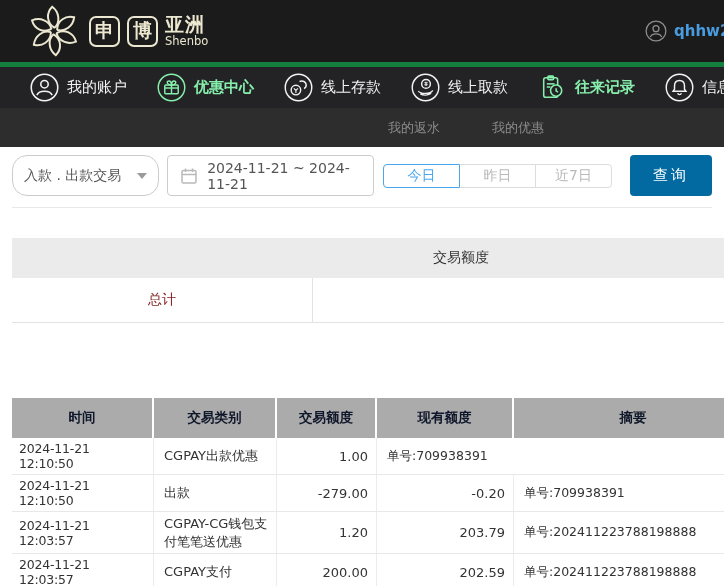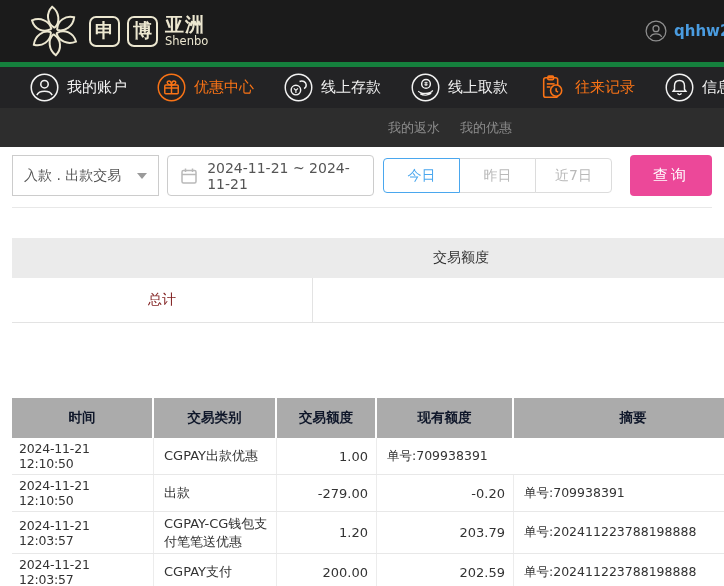--- a/index.html
+++ b/index.html
@@ -20,48 +20,48 @@
   .user-area { position:absolute; left:645px; top:0; height:62px;
     display:flex; align-items:center; gap:7px; white-space:nowrap; }
   .user-icon { width:22px; height:22px; color:#8f8f8f; }
   .username { color:#4a9ce0; font-size:15px; font-weight:bold; }
 
   
   .main-nav { height:46px; background:#232325; border-top:5px solid #15803d;
     display:flex; align-items:center; padding-left:30px; gap:30px; white-space:nowrap; }
   .nav-item { display:flex; align-items:center; gap:8px; color:#f2f2f2;
     font-size:15px; cursor:pointer; flex:none; }
-  .nav-item.active { color:#f97316; }
+  .nav-item.active { color:#86efac;font-weight:bold; }
   .nav-ico { width:29px; height:29px; }
 
   
   .sub-nav { height:39px; background:#2d2d2d; display:flex; align-items:center;
-    gap:20px; padding-left:388px; }
+    gap:52px; padding-left:388px; }
   .sub-item { color:#8c8c8c; font-size:13px; cursor:pointer; }
 
   
   .content { padding:0 12px; }
   .filter-row { margin-top:8px; height:41px; display:flex; align-items:center; }
-  .select-box { width:160px; height:41px; border:1px solid #ccc; border-radius:0;
+  .select-box { width:160px; height:41px; border:1px solid #ccc; border-radius:15px;
     display:flex; align-items:center; padding:0 11px; color:#555; font-size:14px;
     background:#fff; cursor:pointer; }
   .caret { margin-left:auto; width:0; height:0; border-left:5px solid transparent;
     border-right:5px solid transparent; border-top:6px solid #9a9a9a; }
   .date-box { margin-left:8px; width:226px; height:41px; border:1px solid #ccc;
     border-radius:4px; display:flex; align-items:center; gap:8px; padding:0 11px;
     color:#555; font-size:14px; background:#fff; cursor:pointer; }
   .cal-ico { width:20px; height:20px; color:#b9b9b9; flex:none; }
   .btn-group { display:flex; margin-left:9px; }
-  .qbtn { width:77px; height:35px; background:#fff; border:1px solid #dcdcdc;
+  .qbtn { width:77px; height:24px; background:#fff; border:1px solid #dcdcdc;
     color:#b9b9b9; font-size:14px; margin-left:-1px; cursor:pointer;
     font-family:inherit; }
   .qbtn:first-child { margin-left:0; border-radius:4px 0 0 4px; }
   .qbtn:last-child { border-radius:0 4px 4px 0; }
   .qbtn.active { border:1px solid #4aa7ee; color:#4aa7ee; position:relative; z-index:2; }
-  .query-btn { margin-left:18px; width:82px; height:41px; background:#ec4899;
+  .query-btn { margin-left:18px; width:82px; height:41px; background:#0369a1;
     border:none; border-radius:4px; color:#fff; font-size:15px; letter-spacing:3px;
     cursor:pointer; flex:none; font-family:inherit; }
 
   .divider { margin-top:11px; border-top:1px solid #e8e8e8; }
 
   
   .summary-table { margin-top:30px; width:740px; }
   .srow { display:grid; grid-template-columns:300px 298px 1fr; }
   .shead { background:#ebebeb; height:40px; }
   .shead .scell { color:#333; font-size:14px; }

